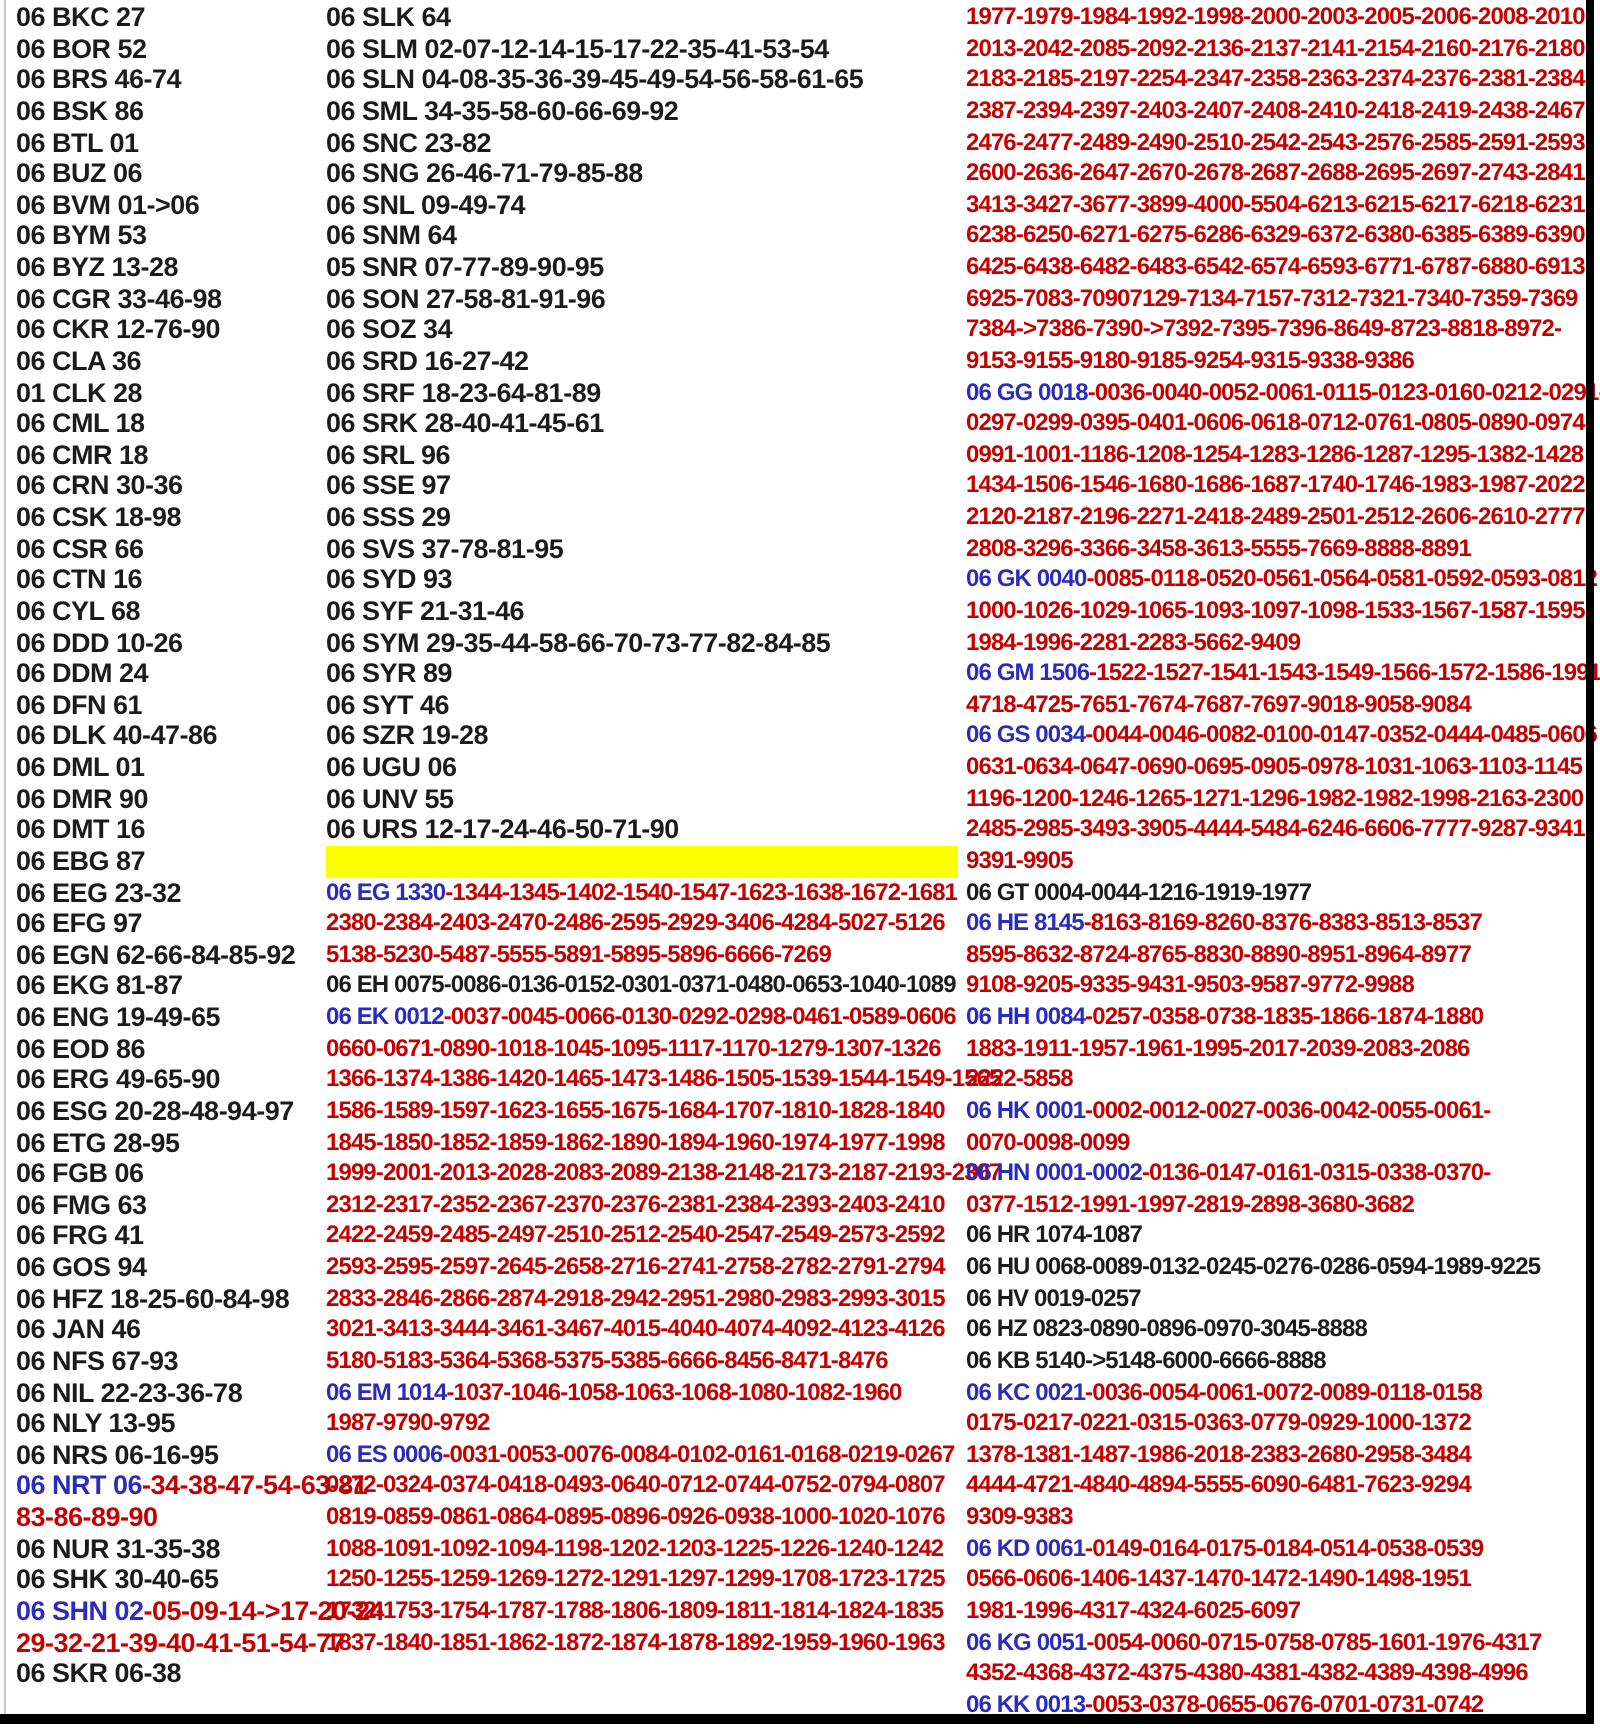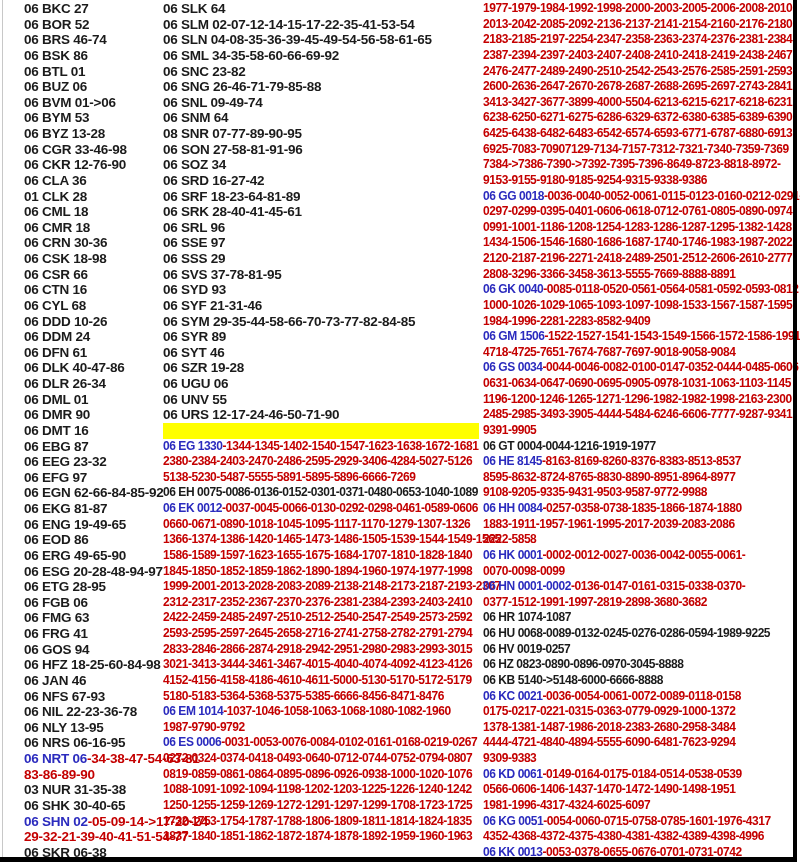--- a/index.html
+++ b/index.html
@@ -4,21 +4,21 @@
 <style>
   :root{
     --c-black:#1b1b1b; --c-red:#c40000; --c-blue:#2b2bbe; --c-hl:#ffff00; --c-border:#000000;
   }
   html,body{margin:0;padding:0;}
   body{
     width:800px;height:864px;background:#ffffff;overflow:hidden;position:relative;
     font-family:"Liberation Sans",sans-serif;font-weight:700;
   }
   .col{position:absolute;top:1px;}
-  #col-left{left:24px;}
+  #col-left{left:8px;}
   #col-middle{left:163px;}
   #col-right{left:483px;}
   .line{height:15.63px;line-height:15.63px;white-space:nowrap;font-size:13.5px;letter-spacing:-0.25px;}
   .line.sm{font-size:12px;letter-spacing:-0.45px;}
   .line.hl{background:var(--c-hl);width:316px;}
   .k{color:var(--c-black);}
   .r{color:var(--c-red);}
   .b{color:var(--c-blue);}
   .edge-right{position:absolute;left:793px;top:0;width:4px;height:862px;background:var(--c-border);}
   .edge-bottom{position:absolute;left:0;top:857px;width:797px;height:5px;background:var(--c-border);}
@@ -47,21 +47,20 @@
       <div class="line"><span class="k">06 CMR 18</span></div>
       <div class="line"><span class="k">06 CRN 30-36</span></div>
       <div class="line"><span class="k">06 CSK 18-98</span></div>
       <div class="line"><span class="k">06 CSR 66</span></div>
       <div class="line"><span class="k">06 CTN 16</span></div>
       <div class="line"><span class="k">06 CYL 68</span></div>
       <div class="line"><span class="k">06 DDD 10-26</span></div>
       <div class="line"><span class="k">06 DDM 24</span></div>
       <div class="line"><span class="k">06 DFN 61</span></div>
       <div class="line"><span class="k">06 DLK 40-47-86</span></div>
-      <div class="line"><span class="k">06 DLR 26-34</span></div>
       <div class="line"><span class="k">06 DML 01</span></div>
       <div class="line"><span class="k">06 DMR 90</span></div>
       <div class="line"><span class="k">06 DMT 16</span></div>
       <div class="line"><span class="k">06 EBG 87</span></div>
       <div class="line"><span class="k">06 EEG 23-32</span></div>
       <div class="line"><span class="k">06 EFG 97</span></div>
       <div class="line"><span class="k">06 EGN 62-66-84-85-92</span></div>
       <div class="line"><span class="k">06 EKG 81-87</span></div>
       <div class="line"><span class="k">06 ENG 19-49-65</span></div>
       <div class="line"><span class="k">06 EOD 86</span></div>
@@ -73,36 +72,36 @@
       <div class="line"><span class="k">06 FRG 41</span></div>
       <div class="line"><span class="k">06 GOS 94</span></div>
       <div class="line"><span class="k">06 HFZ 18-25-60-84-98</span></div>
       <div class="line"><span class="k">06 JAN 46</span></div>
       <div class="line"><span class="k">06 NFS 67-93</span></div>
       <div class="line"><span class="k">06 NIL 22-23-36-78</span></div>
       <div class="line"><span class="k">06 NLY 13-95</span></div>
       <div class="line"><span class="k">06 NRS 06-16-95</span></div>
       <div class="line"><span class="b">06 NRT 06</span><span class="r">-34-38-47-54-63-81</span></div>
       <div class="line"><span class="r">83-86-89-90</span></div>
-      <div class="line"><span class="k">03 NUR 31-35-38</span></div>
+      <div class="line"><span class="k">06 NUR 31-35-38</span></div>
       <div class="line"><span class="k">06 SHK 30-40-65</span></div>
       <div class="line"><span class="b">06 SHN 02</span><span class="r">-05-09-14-&gt;17-20-24</span></div>
       <div class="line"><span class="r">29-32-21-39-40-41-51-54-77</span></div>
       <div class="line"><span class="k">06 SKR 06-38</span></div>
     </div>
   <div id="col-middle" class="col">
       <div class="line"><span class="k">06 SLK 64</span></div>
       <div class="line"><span class="k">06 SLM 02-07-12-14-15-17-22-35-41-53-54</span></div>
       <div class="line"><span class="k">06 SLN 04-08-35-36-39-45-49-54-56-58-61-65</span></div>
       <div class="line"><span class="k">06 SML 34-35-58-60-66-69-92</span></div>
       <div class="line"><span class="k">06 SNC 23-82</span></div>
       <div class="line"><span class="k">06 SNG 26-46-71-79-85-88</span></div>
       <div class="line"><span class="k">06 SNL 09-49-74</span></div>
       <div class="line"><span class="k">06 SNM 64</span></div>
-      <div class="line"><span class="k">08 SNR 07-77-89-90-95</span></div>
+      <div class="line"><span class="k">05 SNR 07-77-89-90-95</span></div>
       <div class="line"><span class="k">06 SON 27-58-81-91-96</span></div>
       <div class="line"><span class="k">06 SOZ 34</span></div>
       <div class="line"><span class="k">06 SRD 16-27-42</span></div>
       <div class="line"><span class="k">06 SRF 18-23-64-81-89</span></div>
       <div class="line"><span class="k">06 SRK 28-40-41-45-61</span></div>
       <div class="line"><span class="k">06 SRL 96</span></div>
       <div class="line"><span class="k">06 SSE 97</span></div>
       <div class="line"><span class="k">06 SSS 29</span></div>
       <div class="line"><span class="k">06 SVS 37-78-81-95</span></div>
       <div class="line"><span class="k">06 SYD 93</span></div>
@@ -123,21 +122,20 @@
       <div class="line sm"><span class="r">0660-0671-0890-1018-1045-1095-1117-1170-1279-1307-1326</span></div>
       <div class="line sm"><span class="r">1366-1374-1386-1420-1465-1473-1486-1505-1539-1544-1549-1565</span></div>
       <div class="line sm"><span class="r">1586-1589-1597-1623-1655-1675-1684-1707-1810-1828-1840</span></div>
       <div class="line sm"><span class="r">1845-1850-1852-1859-1862-1890-1894-1960-1974-1977-1998</span></div>
       <div class="line sm"><span class="r">1999-2001-2013-2028-2083-2089-2138-2148-2173-2187-2193-2307</span></div>
       <div class="line sm"><span class="r">2312-2317-2352-2367-2370-2376-2381-2384-2393-2403-2410</span></div>
       <div class="line sm"><span class="r">2422-2459-2485-2497-2510-2512-2540-2547-2549-2573-2592</span></div>
       <div class="line sm"><span class="r">2593-2595-2597-2645-2658-2716-2741-2758-2782-2791-2794</span></div>
       <div class="line sm"><span class="r">2833-2846-2866-2874-2918-2942-2951-2980-2983-2993-3015</span></div>
       <div class="line sm"><span class="r">3021-3413-3444-3461-3467-4015-4040-4074-4092-4123-4126</span></div>
-      <div class="line sm"><span class="r">4152-4156-4158-4186-4610-4611-5000-5130-5170-5172-5179</span></div>
       <div class="line sm"><span class="r">5180-5183-5364-5368-5375-5385-6666-8456-8471-8476</span></div>
       <div class="line sm"><span class="b">06 EM 1014</span><span class="r">-1037-1046-1058-1063-1068-1080-1082-1960</span></div>
       <div class="line sm"><span class="r">1987-9790-9792</span></div>
       <div class="line sm"><span class="b">06 ES 0006</span><span class="r">-0031-0053-0076-0084-0102-0161-0168-0219-0267</span></div>
       <div class="line sm"><span class="r">0272-0324-0374-0418-0493-0640-0712-0744-0752-0794-0807</span></div>
       <div class="line sm"><span class="r">0819-0859-0861-0864-0895-0896-0926-0938-1000-1020-1076</span></div>
       <div class="line sm"><span class="r">1088-1091-1092-1094-1198-1202-1203-1225-1226-1240-1242</span></div>
       <div class="line sm"><span class="r">1250-1255-1259-1269-1272-1291-1297-1299-1708-1723-1725</span></div>
       <div class="line sm"><span class="r">1732-1753-1754-1787-1788-1806-1809-1811-1814-1824-1835</span></div>
       <div class="line sm"><span class="r">1837-1840-1851-1862-1872-1874-1878-1892-1959-1960-1963</span></div>
@@ -156,21 +154,21 @@
       <div class="line sm"><span class="r">7384-&gt;7386-7390-&gt;7392-7395-7396-8649-8723-8818-8972-</span></div>
       <div class="line sm"><span class="r">9153-9155-9180-9185-9254-9315-9338-9386</span></div>
       <div class="line sm"><span class="b">06 GG 0018</span><span class="r">-0036-0040-0052-0061-0115-0123-0160-0212-0291-&gt;</span></div>
       <div class="line sm"><span class="r">0297-0299-0395-0401-0606-0618-0712-0761-0805-0890-0974</span></div>
       <div class="line sm"><span class="r">0991-1001-1186-1208-1254-1283-1286-1287-1295-1382-1428</span></div>
       <div class="line sm"><span class="r">1434-1506-1546-1680-1686-1687-1740-1746-1983-1987-2022</span></div>
       <div class="line sm"><span class="r">2120-2187-2196-2271-2418-2489-2501-2512-2606-2610-2777</span></div>
       <div class="line sm"><span class="r">2808-3296-3366-3458-3613-5555-7669-8888-8891</span></div>
       <div class="line sm"><span class="b">06 GK 0040</span><span class="r">-0085-0118-0520-0561-0564-0581-0592-0593-0812</span></div>
       <div class="line sm"><span class="r">1000-1026-1029-1065-1093-1097-1098-1533-1567-1587-1595</span></div>
-      <div class="line sm"><span class="r">1984-1996-2281-2283-8582-9409</span></div>
+      <div class="line sm"><span class="r">1984-1996-2281-2283-5662-9409</span></div>
       <div class="line sm"><span class="b">06 GM 1506</span><span class="r">-1522-1527-1541-1543-1549-1566-1572-1586-1991</span></div>
       <div class="line sm"><span class="r">4718-4725-7651-7674-7687-7697-9018-9058-9084</span></div>
       <div class="line sm"><span class="b">06 GS 0034</span><span class="r">-0044-0046-0082-0100-0147-0352-0444-0485-0606</span></div>
       <div class="line sm"><span class="r">0631-0634-0647-0690-0695-0905-0978-1031-1063-1103-1145</span></div>
       <div class="line sm"><span class="r">1196-1200-1246-1265-1271-1296-1982-1982-1998-2163-2300</span></div>
       <div class="line sm"><span class="r">2485-2985-3493-3905-4444-5484-6246-6606-7777-9287-9341</span></div>
       <div class="line sm"><span class="r">9391-9905</span></div>
       <div class="line sm"><span class="k">06 GT 0004-0044-1216-1919-1977</span></div>
       <div class="line sm"><span class="b">06 HE 8145</span><span class="r">-8163-8169-8260-8376-8383-8513-8537</span></div>
       <div class="line sm"><span class="r">8595-8632-8724-8765-8830-8890-8951-8964-8977</span></div>

